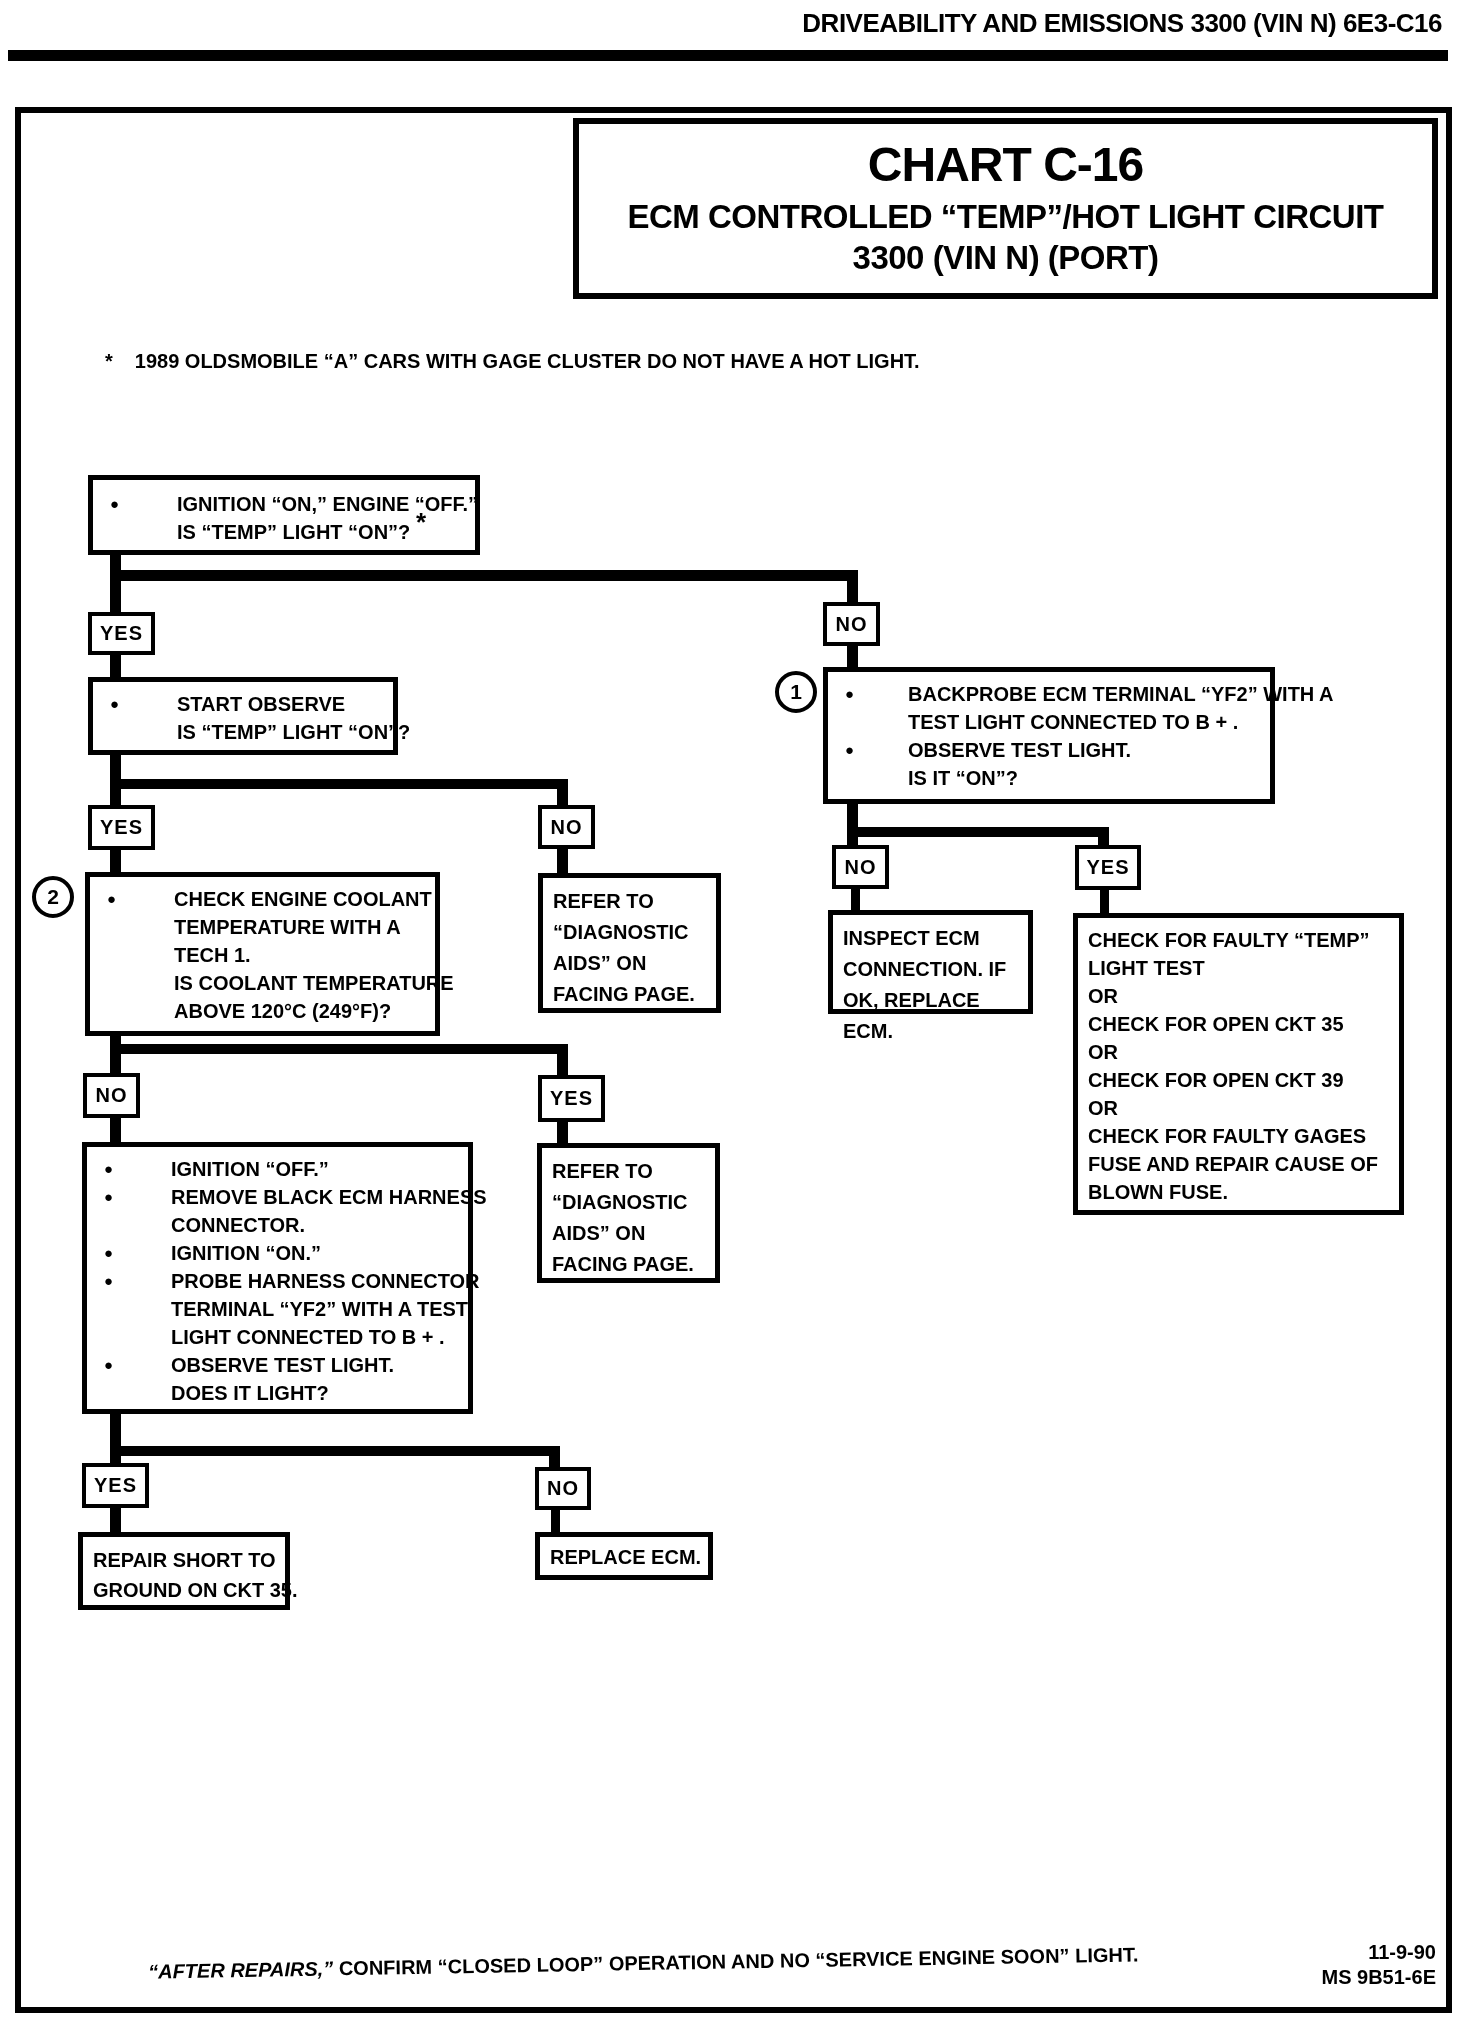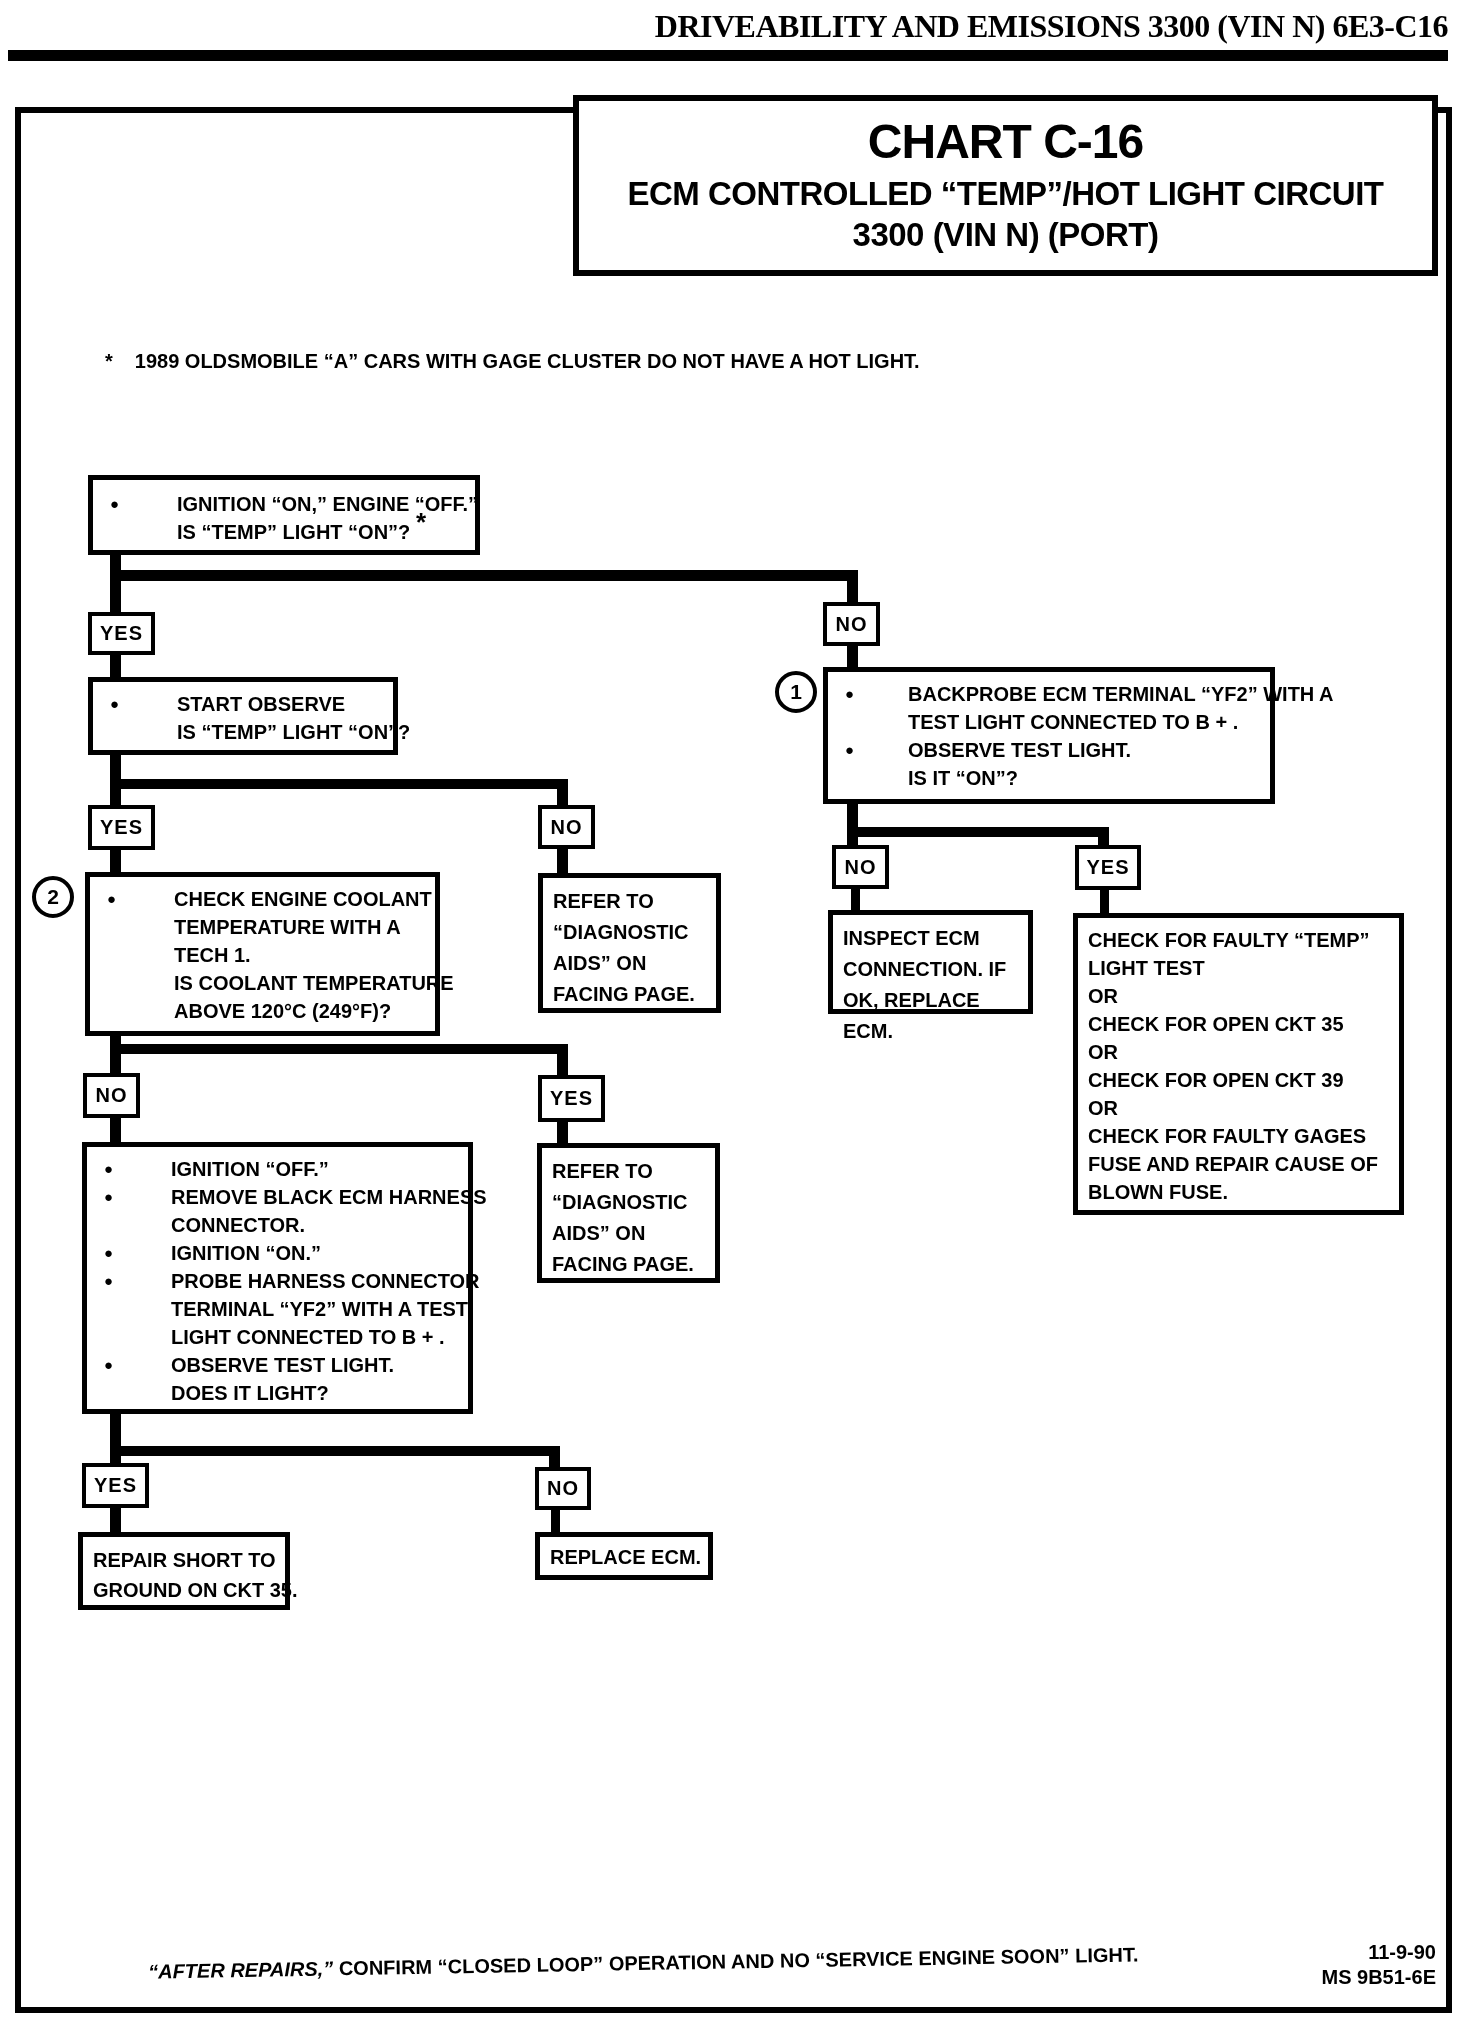--- a/index.html
+++ b/index.html
@@ -4,27 +4,27 @@
 <style>
   * { margin:0; padding:0; box-sizing:border-box; }
   html,body { background:#e8e8e8; }
   .page {
     position:relative; width:1472px; height:2026px; margin:0 auto;
     background:#ffffff; color:#000;
     font-family:"Liberation Sans", sans-serif; font-weight:bold;
     overflow:hidden;
   }
   .hdr {
-    position:absolute; top:8px; right:24px;
-    font-size:32px; letter-spacing:-0.5px; white-space:nowrap;font-family:Liberation Serif, serif;
+    position:absolute; top:8px; right:30px;
+    font-size:26px; letter-spacing:-0.5px; white-space:nowrap;
   }
   .hdr-rule { position:absolute; left:8px; top:50px; width:1440px; height:11px; background:#000; }
   .frame { position:absolute; left:15px; top:107px; width:1437px; height:1906px; border:6px solid #000; }
   .titlebox {
-    position:absolute; left:573px; top:95px; width:865px; height:181px;
+    position:absolute; left:573px; top:118px; width:865px; height:181px;
     border:6px solid #000; background:#fff; text-align:center; padding-top:10px;
   }
   .titlebox .t1 { font-size:48px; line-height:62px; letter-spacing:-1px; }
   .titlebox .t2 { font-size:33px; line-height:42px; letter-spacing:-0.5px; }
   .titlebox .t3 { font-size:33px; line-height:40px; letter-spacing:-0.5px; }
   .footnote { position:absolute; left:105px; top:350px; display:flex; gap:22px; font-size:20px; }
   .ln { position:absolute; background:#000; }
   .lbl {
     position:absolute; border:4px solid #000; background:#fff;
     display:flex; align-items:center; justify-content:center;

